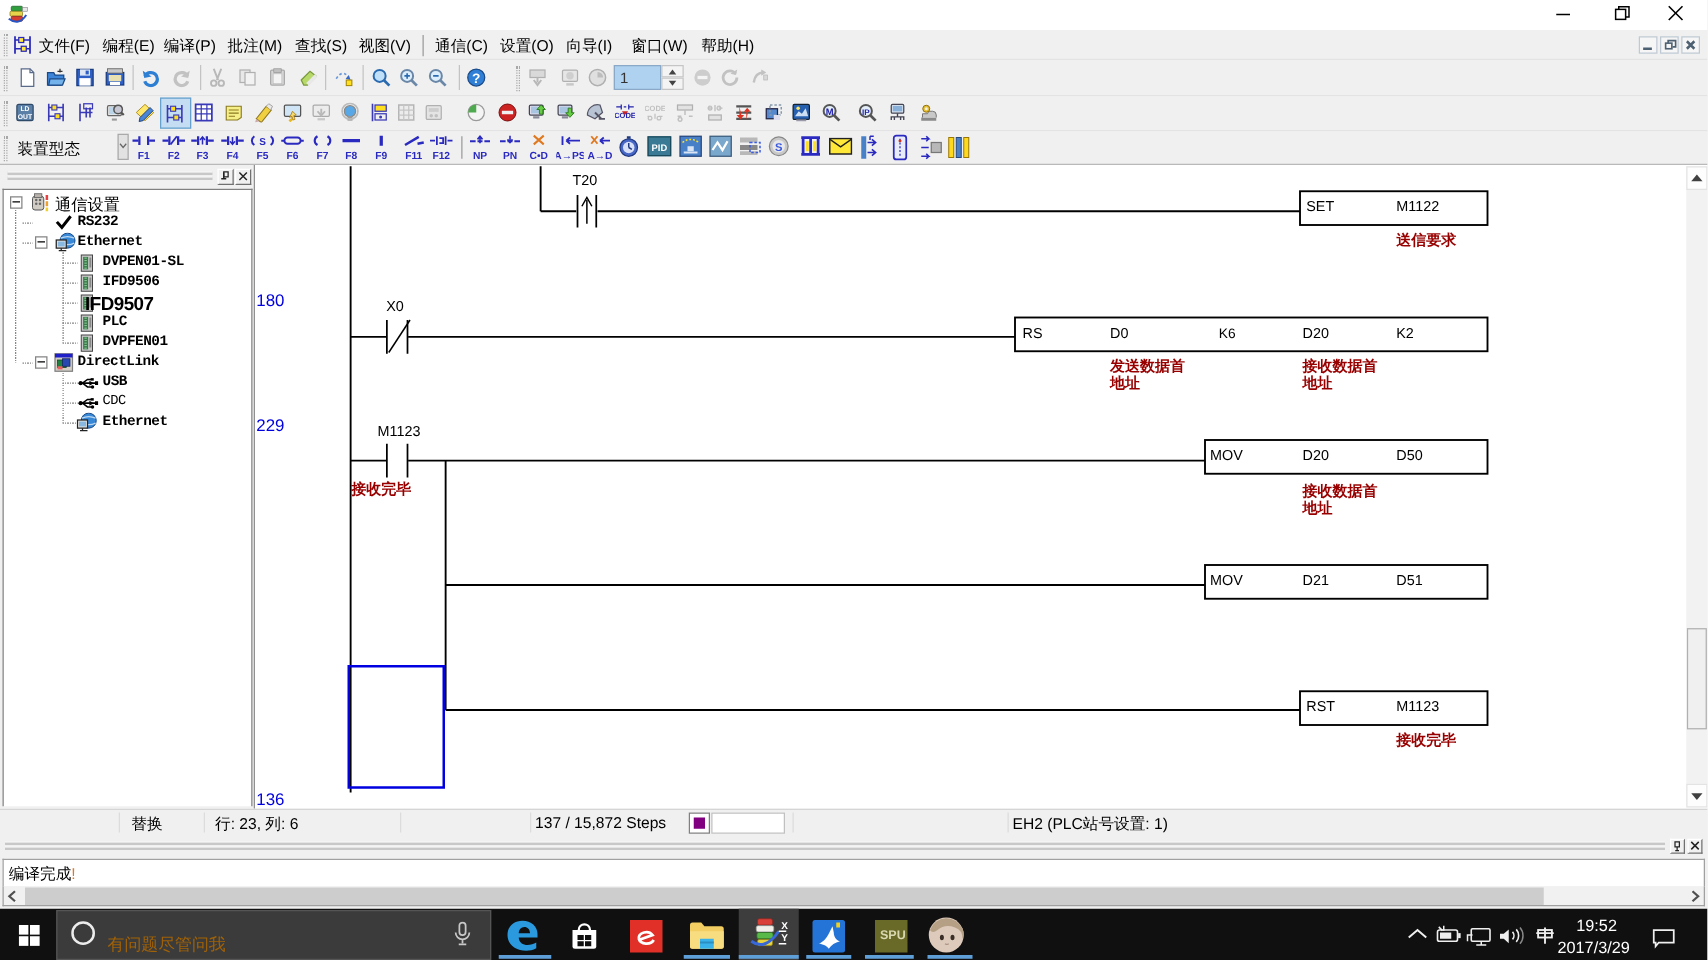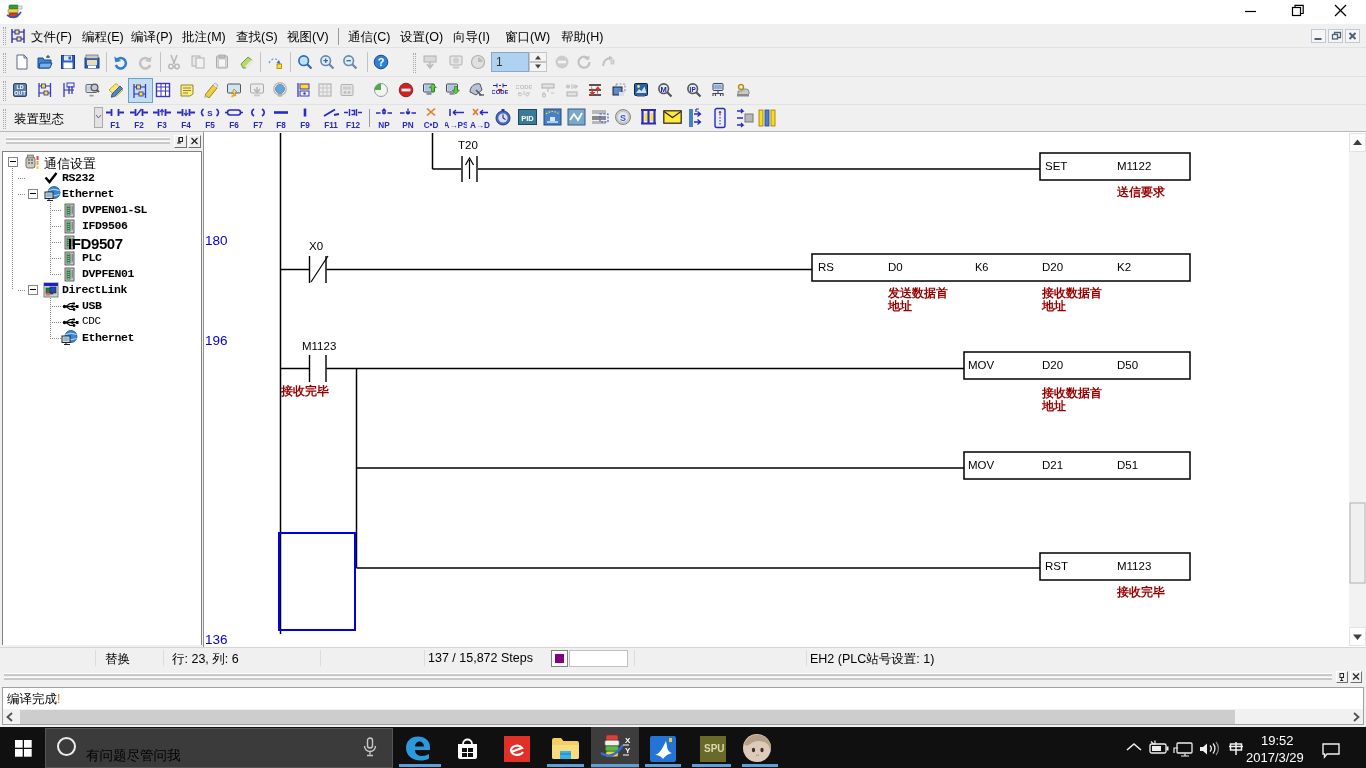--- a/index.html
+++ b/index.html
@@ -593,21 +593,21 @@
 <div class="ab" style="left:82px;top:203px;font-family:'Liberation Mono',monospace;font-weight:bold;font-size:11.5px;letter-spacing:-0.4px;color:#000">DVPEN01-SL</div>
 <div class="ab" style="left:82px;top:219px;font-family:'Liberation Mono',monospace;font-weight:bold;font-size:11.5px;letter-spacing:-0.4px;color:#000">IFD9506</div>
 <div class="ab" style="left:68px;top:235px;font-family:Liberation Sans, sans-serif;font-weight:bold;font-size:15px;letter-spacing:-0.4px;color:#000">IFD9507</div>
 <div class="ab" style="left:82px;top:251px;font-family:'Liberation Mono',monospace;font-weight:bold;font-size:11.5px;letter-spacing:-0.4px;color:#000">PLC</div>
 <div class="ab" style="left:82px;top:267px;font-family:'Liberation Mono',monospace;font-weight:bold;font-size:11.5px;letter-spacing:-0.4px;color:#000">DVPFEN01</div>
 <div class="ab" style="left:62px;top:283px;font-family:'Liberation Mono',monospace;font-weight:bold;font-size:11.5px;letter-spacing:-0.4px;color:#000">DirectLink</div>
 <div class="ab" style="left:82px;top:299px;font-family:'Liberation Mono',monospace;font-weight:bold;font-size:11.5px;letter-spacing:-0.4px;color:#000">USB</div>
 <div class="ab" style="left:82px;top:315px;font-family:'Liberation Mono',monospace;font-weight:normal;font-size:11px;letter-spacing:-0.4px;color:#000">CDC</div>
 <div class="ab" style="left:82px;top:331px;font-family:'Liberation Mono',monospace;font-weight:bold;font-size:11.5px;letter-spacing:-0.4px;color:#000">Ethernet</div>
 <div class="ab" style="left:205px;top:233px;font-size:13.5px;color:#0000e0">180</div>
-<div class="ab" style="left:205px;top:333px;font-size:13.5px;color:#0000e0">196</div>
+<div class="ab" style="left:205px;top:333px;font-size:13.5px;color:#0000e0">229</div>
 <div class="ab" style="left:205px;top:632px;font-size:13.5px;color:#0000e0">136</div>
 <svg class="ab" style="left:204px;top:132px" width="1145" height="515" viewBox="0 0 1145 515">
       <line x1="76.5" y1="1" x2="76.5" y2="502" stroke="#000" stroke-width="1.5"></line>
       <line x1="228.5" y1="1" x2="228.5" y2="37" stroke="#000" stroke-width="1.5"></line>
       <line x1="228.5" y1="37" x2="257" y2="37" stroke="#000" stroke-width="1.5"></line>
       <line x1="258" y1="24" x2="258" y2="50" stroke="#000" stroke-width="1.4"></line>
       <line x1="273" y1="24" x2="273" y2="50" stroke="#000" stroke-width="1.4"></line>
       <line x1="265.5" y1="47" x2="265.5" y2="28" stroke="#000" stroke-width="1.2"></line>
       <path d="M261.5 33 L265.5 26 L269.5 33" fill="none" stroke="#000" stroke-width="1.2"></path>
       <line x1="274" y1="37" x2="836" y2="37" stroke="#000" stroke-width="1.5"></line>
@@ -699,21 +699,21 @@
     </svg>
 <div class="ab" style="left:0;top:727px;width:1366px;height:41px;background:#101010"></div>
 <svg class="ab" style="left:15px;top:740px" width="17" height="17" viewBox="0 0 17 17">
       <rect x="0" y="0" width="7.7" height="7.7" fill="#fff"></rect>
       <rect x="9" y="0" width="7.7" height="7.7" fill="#fff"></rect>
       <rect x="0" y="9" width="7.7" height="7.7" fill="#fff"></rect>
       <rect x="9" y="9" width="7.7" height="7.7" fill="#fff"></rect>
     </svg>
 <div class="ab" style="left:45px;top:728px;width:348px;height:40px;background:#3b3b3b;border:1px solid #555"></div>
 <div class="ab" style="left:57px;top:737px;width:19px;height:19px;border:2.4px solid #ececec;border-radius:50%"></div>
-<div class="ab" style="left:86px;top:747px;font-size:13.5px;color:#000000">有问题尽管问我</div>
+<div class="ab" style="left:86px;top:747px;font-size:13.5px;color:#a16207">有问题尽管问我</div>
 <svg class="ab" style="left:362px;top:737px" width="16" height="21" viewBox="0 0 16 21">
       <rect x="5.5" y="1" width="5" height="10" rx="2.5" fill="none" stroke="#c8c8c8" stroke-width="1.4"></rect>
       <path d="M2.5 9 a5.5 5.5 0 0 0 11 0 M8 14.5 v3 M5 18.5 h6" fill="none" stroke="#c8c8c8" stroke-width="1.4"></path>
     </svg>
 <svg class="ab" style="left:404px;top:735px" width="28" height="27" viewBox="0 0 28 27">
       <path d="M2 13 C2 6 7 1.5 14 1.5 c7 0 12 4.5 12 10.5 v3 h-15 c0 4 3.5 6 7 6 2.5 0 5-.8 7-2 v4.5 c-2.5 1.5-5.5 2-8 2 C9 25.5 2 21 2 13 z M11 11.5 h9 c0-3-2-5-4.5-5 -2.5 0-4.5 2.2-4.5 5 z" fill="#2a99dd"></path>
     </svg>
 <svg class="ab" style="left:455px;top:736px" width="25" height="25" viewBox="0 0 25 25">
       <path d="M3 8 h19 v13 a2 2 0 0 1 -2 2 h-15 a2 2 0 0 1 -2 -2 z" fill="#fff"></path>
       <path d="M8 8 c0-6 9-6 9 0" fill="none" stroke="#fff" stroke-width="1.8"></path>

